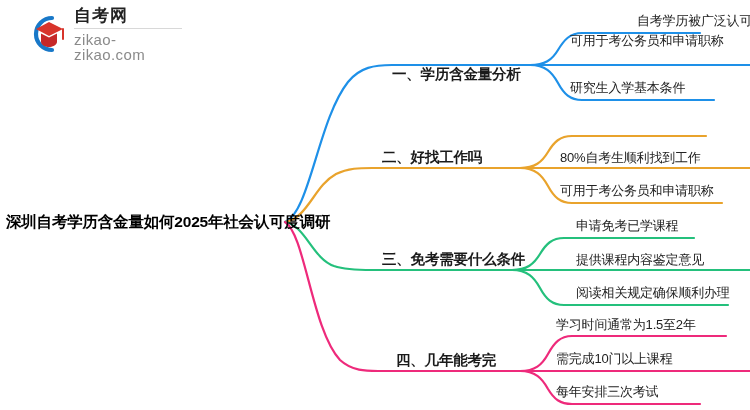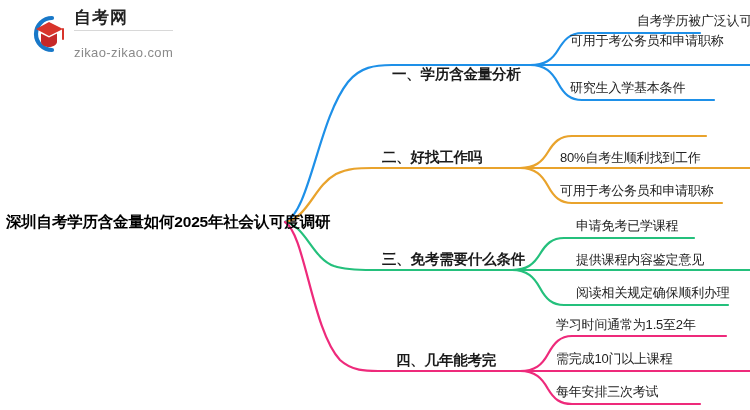--- a/index.html
+++ b/index.html
@@ -41,25 +41,25 @@
     line-height: 1;
   }
   #logo-title {
     font-size: 17px;
     font-weight: bold;
     color: #222222;
     letter-spacing: 1px;
   }
   #logo-sub {
     margin-top: 4px;
-    font-size: 13px;
+    font-size: 15px;
     color: #8a8a8a;
     letter-spacing: 0.4px;
     border-top: 1px solid #d8d8d8;
-    padding-top: 15px;
+    padding-top: 3px;
   }
   
   #wires {
     position: absolute;
     left: 0; top: 0;
     width: 750px; height: 410px;
     pointer-events: none;
   }
   
   .node {

